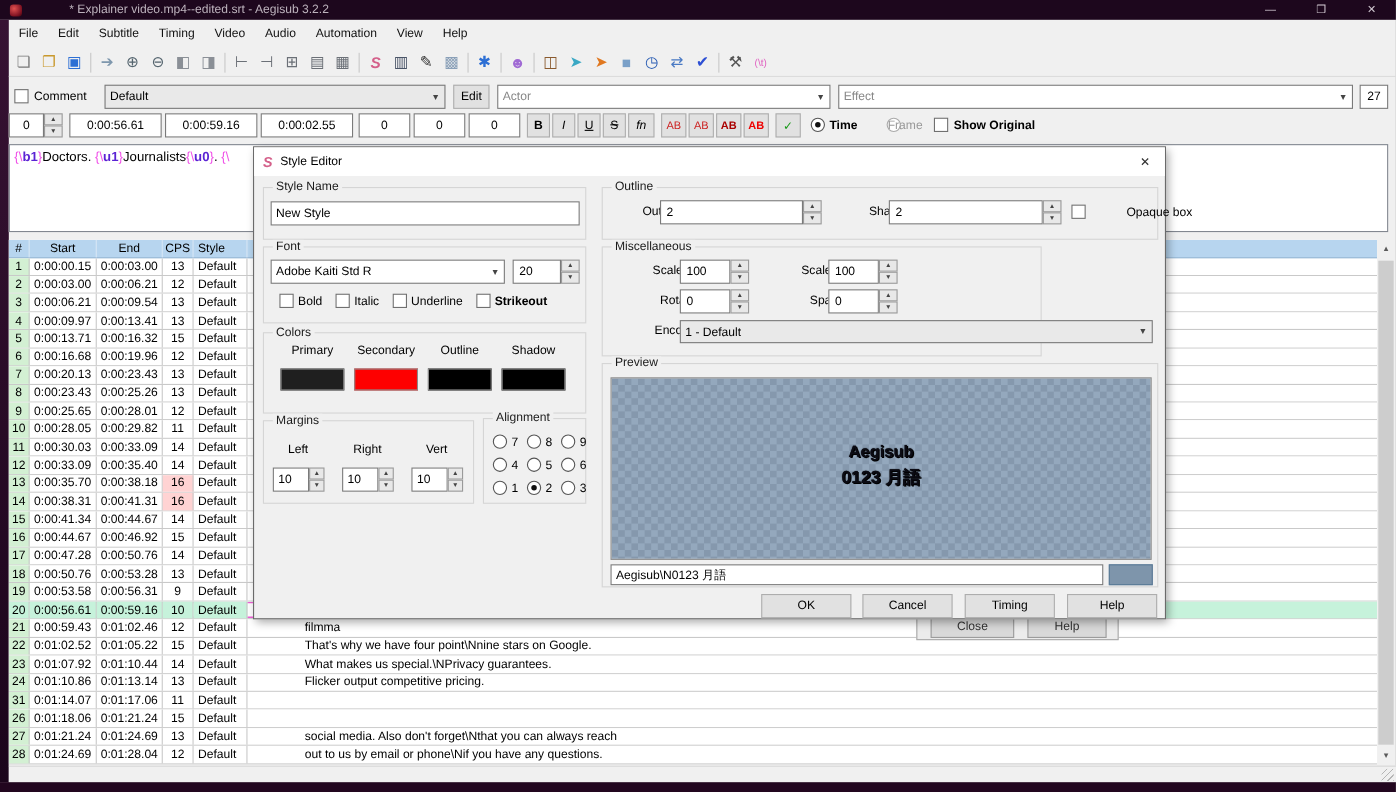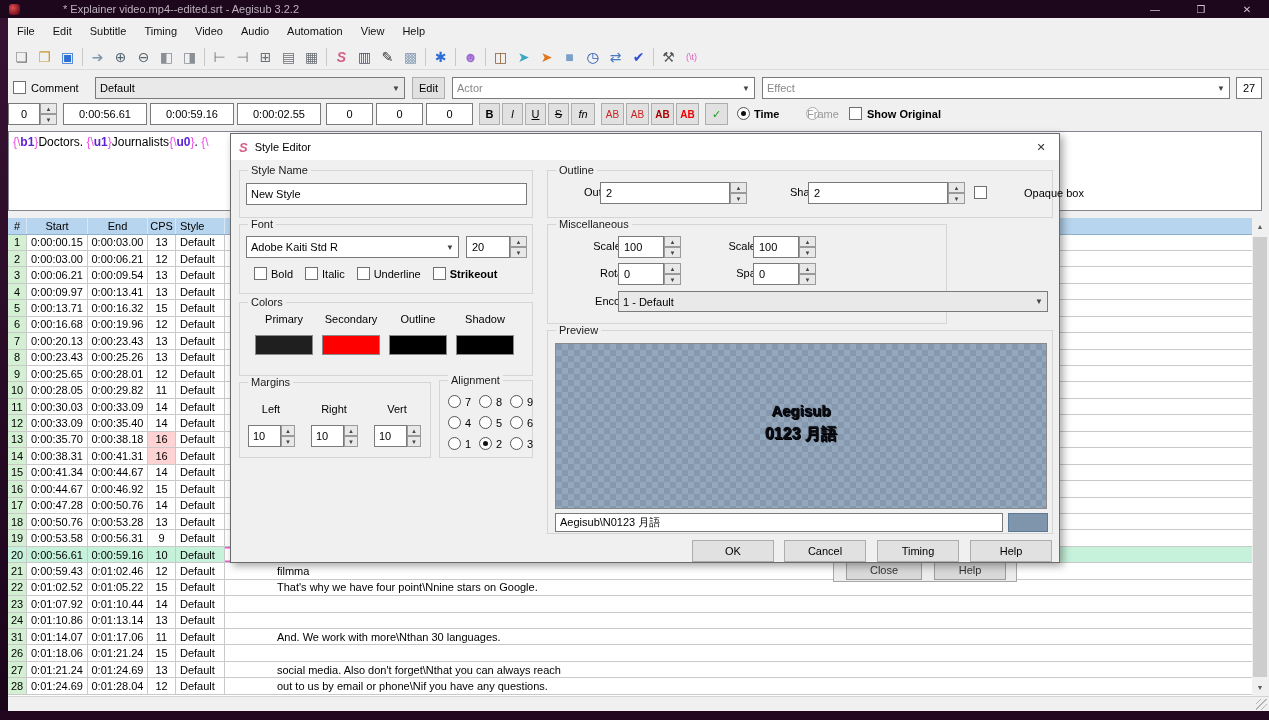--- a/index.html
+++ b/index.html
@@ -400,35 +400,36 @@
           <div class="c-cps">15</div>
           <div class="c-style">Default</div>
           <div class="c-text">That's why we have four point\Nnine stars on Google.</div>
         </div>
         <div class="grow">
           <div class="c-num">23</div>
           <div class="c-start">0:01:07.92</div>
           <div class="c-end">0:01:10.44</div>
           <div class="c-cps">14</div>
           <div class="c-style">Default</div>
+          <div class="c-text">What makes us special.\NPrivacy guarantees.</div>
         </div>
         <div class="grow">
           <div class="c-num">24</div>
           <div class="c-start">0:01:10.86</div>
           <div class="c-end">0:01:13.14</div>
           <div class="c-cps">13</div>
           <div class="c-style">Default</div>
+          <div class="c-text">Flicker output competitive pricing.</div>
         </div>
         <div class="grow">
           <div class="c-num">31</div>
           <div class="c-start">0:01:14.07</div>
           <div class="c-end">0:01:17.06</div>
           <div class="c-cps">11</div>
           <div class="c-style">Default</div>
-          <div class="c-text">And. We work with more\Nthan 30 languages.</div>
         </div>
         <div class="grow">
           <div class="c-num">26</div>
           <div class="c-start">0:01:18.06</div>
           <div class="c-end">0:01:21.24</div>
           <div class="c-cps">15</div>
           <div class="c-style">Default</div>
         </div>
         <div class="grow">
           <div class="c-num">27</div>

